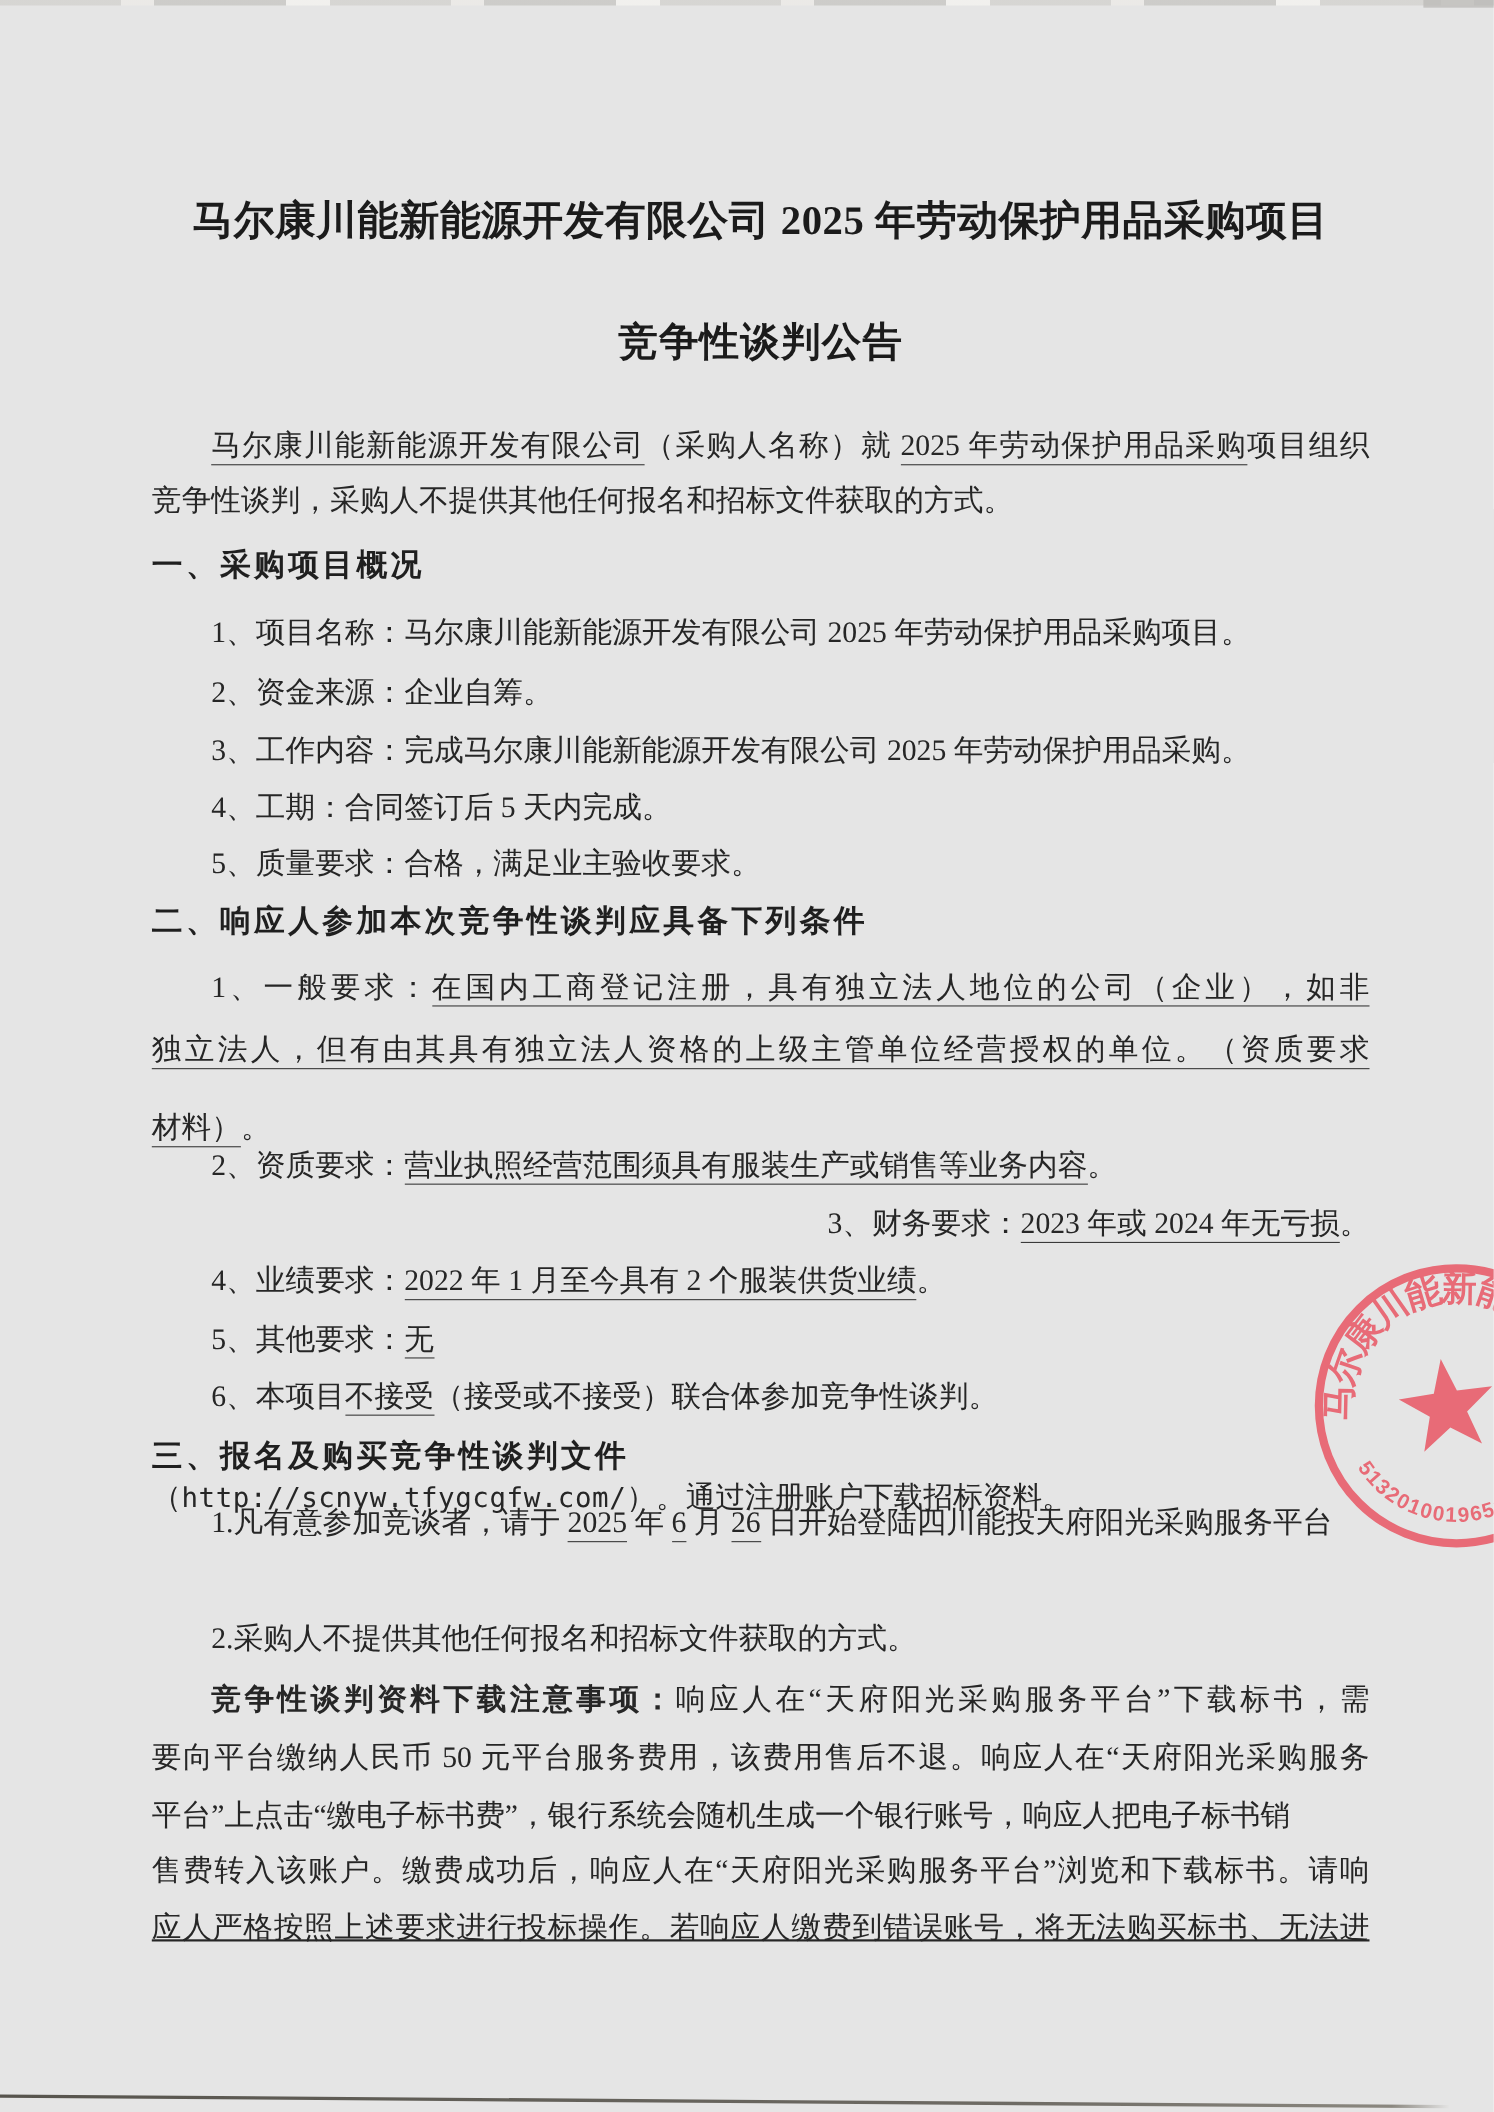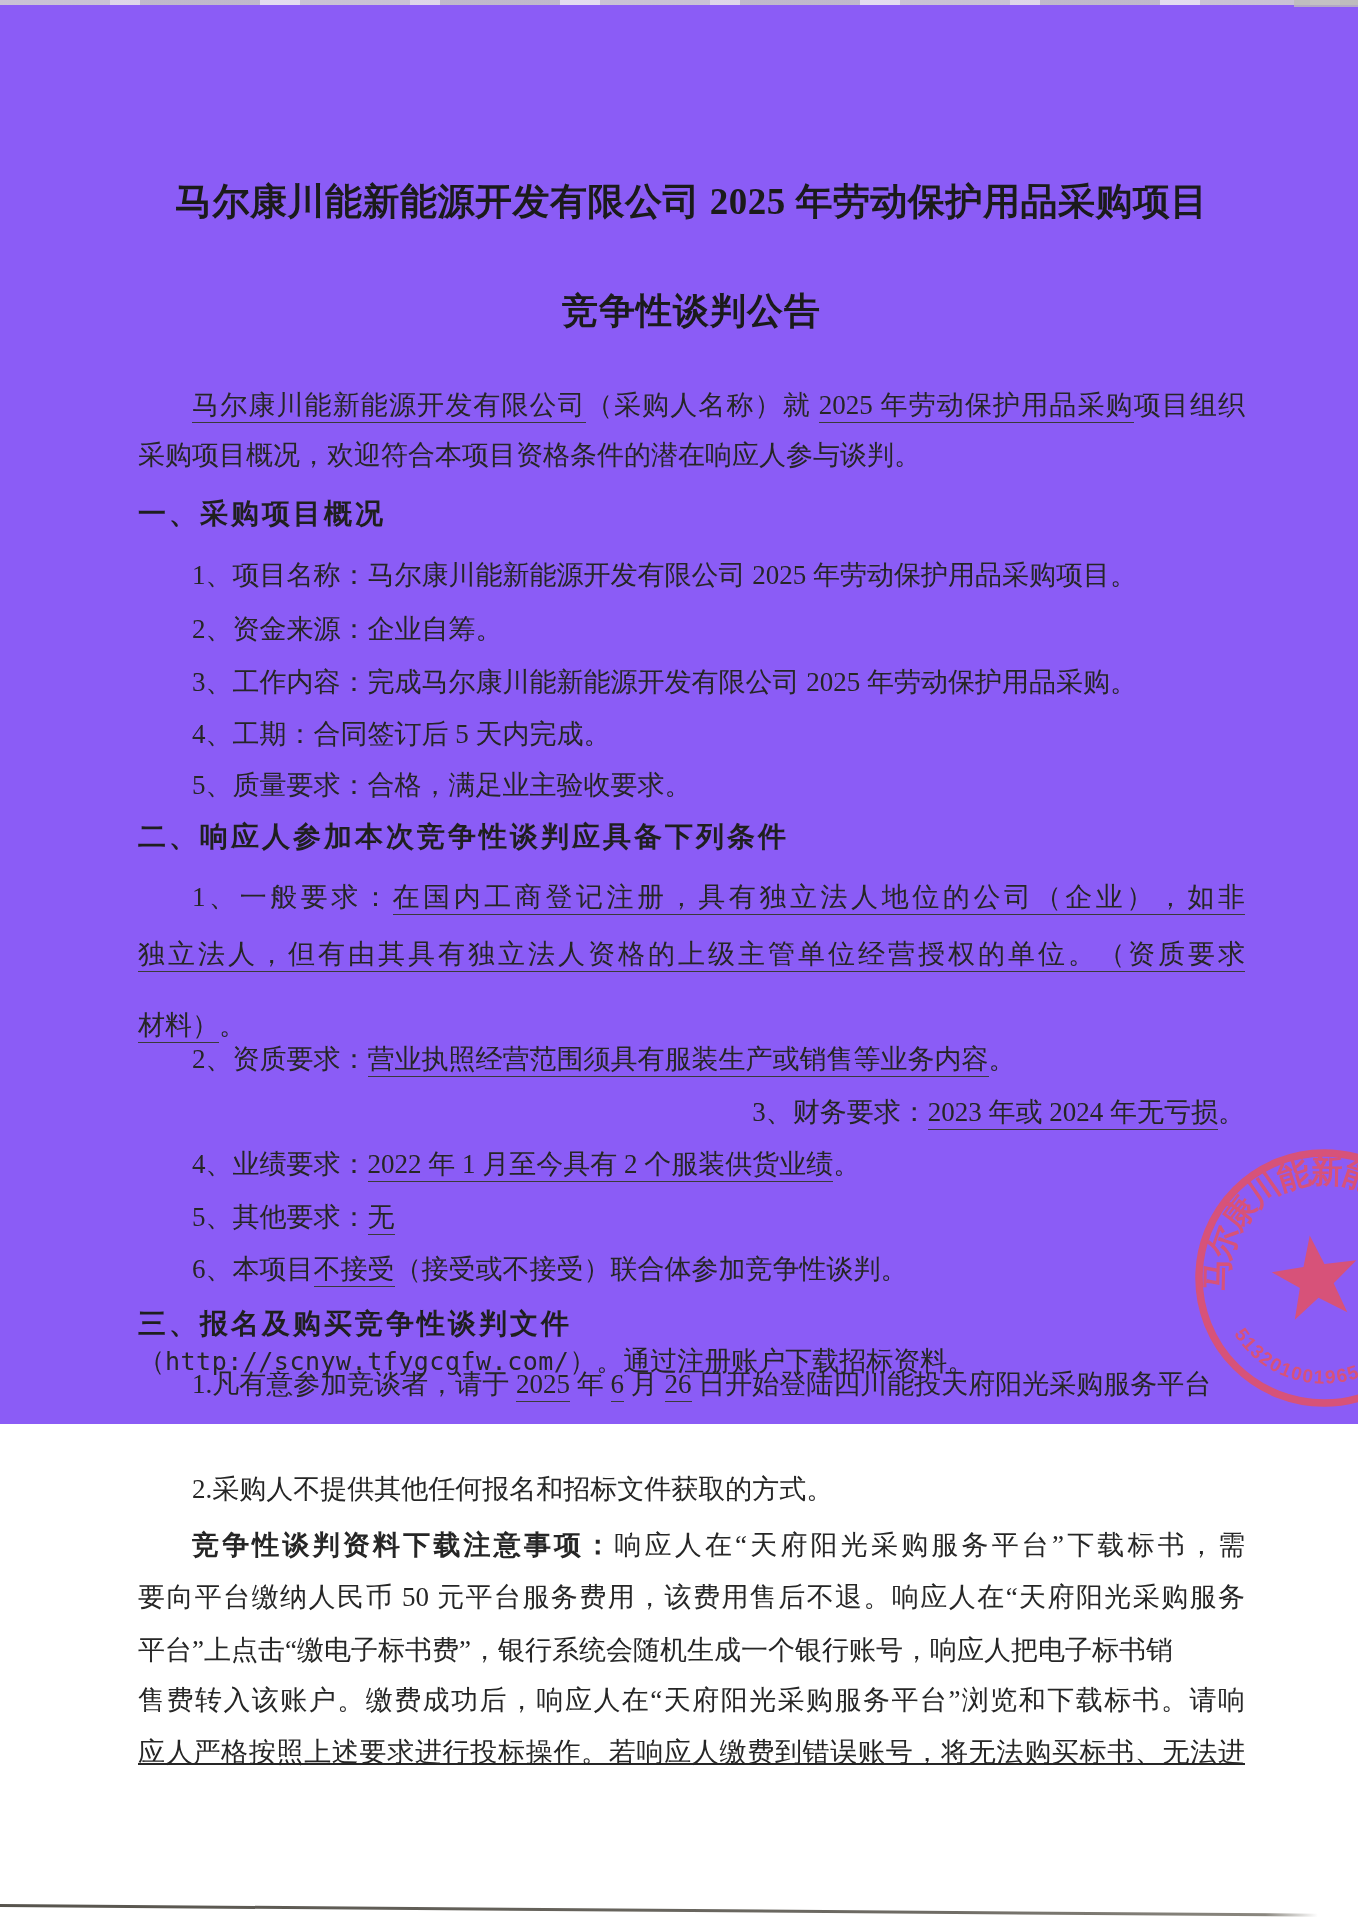--- a/index.html
+++ b/index.html
@@ -5,22 +5,22 @@
   html,body{margin:0;padding:0;}
   body{
     width:1358px;height:1920px;
     background:#ffffff;
     position:relative;
     overflow:hidden;
     font-family:"Liberation Serif","DejaVu Serif",serif;
   }
   #page{
     position:absolute;inset:0;
-    width:1358px;height:1424px;
-    background:#8b5cf6;
+    width:1358px;height:1920px;
+    background:#e5e5e5;
   }
   
   #top-edge{
     position:absolute;top:0;left:0;width:1358px;height:5px;
     background:repeating-linear-gradient(90deg,
       #d4d3d0 0px,#d4d3d0 110px,#eceae7 110px,#eceae7 140px,
       #c9c8c5 140px,#c9c8c5 260px,#f3f2ef 260px,#f3f2ef 300px);
     opacity:.85;
   }
   #top-edge-right{
@@ -80,21 +80,21 @@
 <body>
 
 <div id="page">
   <div id="top-edge"></div>
   <div id="top-edge-right"></div>
 
   <div id="doc-lines">
       <div class="line title" style="top: 179px;"><span>马尔康川能新能源开发有限公司 2025 年劳动保护用品采购项目</span></div>
       <div class="line subtitle" style="top: 289px;"><span>竞争性谈判公告</span></div>
       <div class="line body indent fill" style="top: 389px;"><span class="u">马尔康川能新能源开发有限公司</span><span>（采购人名称）就 </span><span class="u">2025 年劳动保护用品采购</span><span>项目组织</span></div>
-      <div class="line body" style="top: 439px;"><span>采购项目概况，欢迎符合本项目资格条件的潜在响应人参与谈判。</span></div>
+      <div class="line body" style="top: 439px;"><span>竞争性谈判，采购人不提供其他任何报名和招标文件获取的方式。</span></div>
       <div class="line heading" style="top: 496px;"><span>一、采购项目概况</span></div>
       <div class="line body indent" style="top: 559px;"><span>1、项目名称：马尔康川能新能源开发有限公司 2025 年劳动保护用品采购项目。</span></div>
       <div class="line body indent" style="top: 613px;"><span>2、资金来源：企业自筹。</span></div>
       <div class="line body indent" style="top: 666px;"><span>3、工作内容：完成马尔康川能新能源开发有限公司 2025 年劳动保护用品采购。</span></div>
       <div class="line body indent" style="top: 718px;"><span>4、工期：合同签订后 5 天内完成。</span></div>
       <div class="line body indent" style="top: 769px;"><span>5、质量要求：合格，满足业主验收要求。</span></div>
       <div class="line heading" style="top: 819px;"><span>二、响应人参加本次竞争性谈判应具备下列条件</span></div>
       <div class="line body indent fill" style="top: 881px;"><span>1、一般要求：</span><span class="u">在国内工商登记注册，具有独立法人地位的公司（企业），如非</span></div>
       <div class="line body fill" style="top: 938px;"><span class="u">独立法人，但有由其具有独立法人资格的上级主管单位经营授权的单位。（资质要求</span></div>
       <div class="line body" style="top: 989px; margin-top: 20px;"><span class="u">材料）</span><span>。</span></div>

